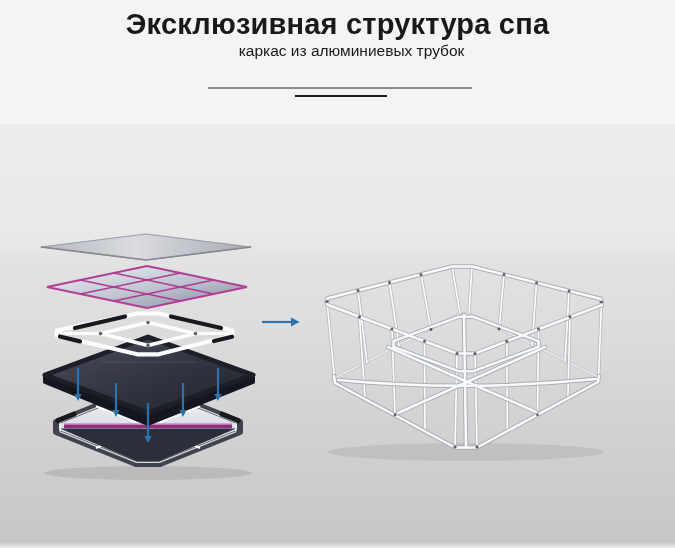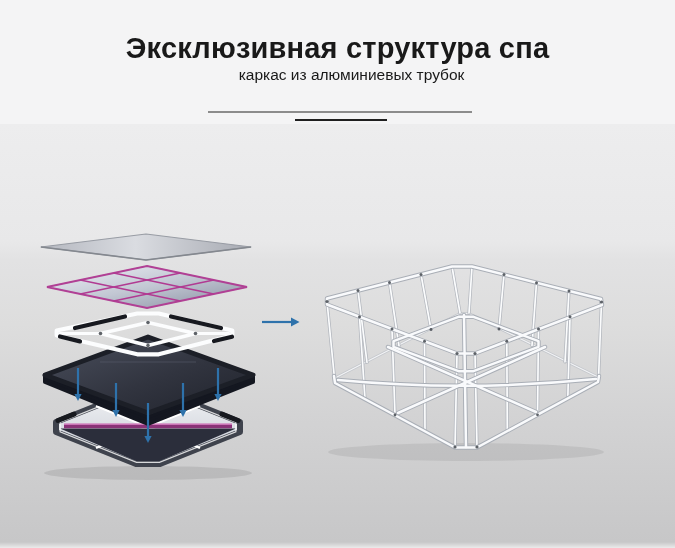--- a/index.html
+++ b/index.html
@@ -8,21 +8,20 @@
     width:675px;height:548px;
     overflow:hidden;
     font-family:"Liberation Sans", sans-serif;
     background:#f4f4f5;
   }
   
   .header{
     position:absolute;top:0;left:0;width:675px;height:124px;
     background:var(--band_white,#f4f4f5);
     text-align:center;
-    margin-top:24px;
   }
   .title{
     margin:8px 0 0 0;
     font-size:29px;
     font-weight:bold;
     letter-spacing:0.2px;
     color:var(--title_color,#191919);
   }
   .subtitle{
     margin:4px 0 0 0;

